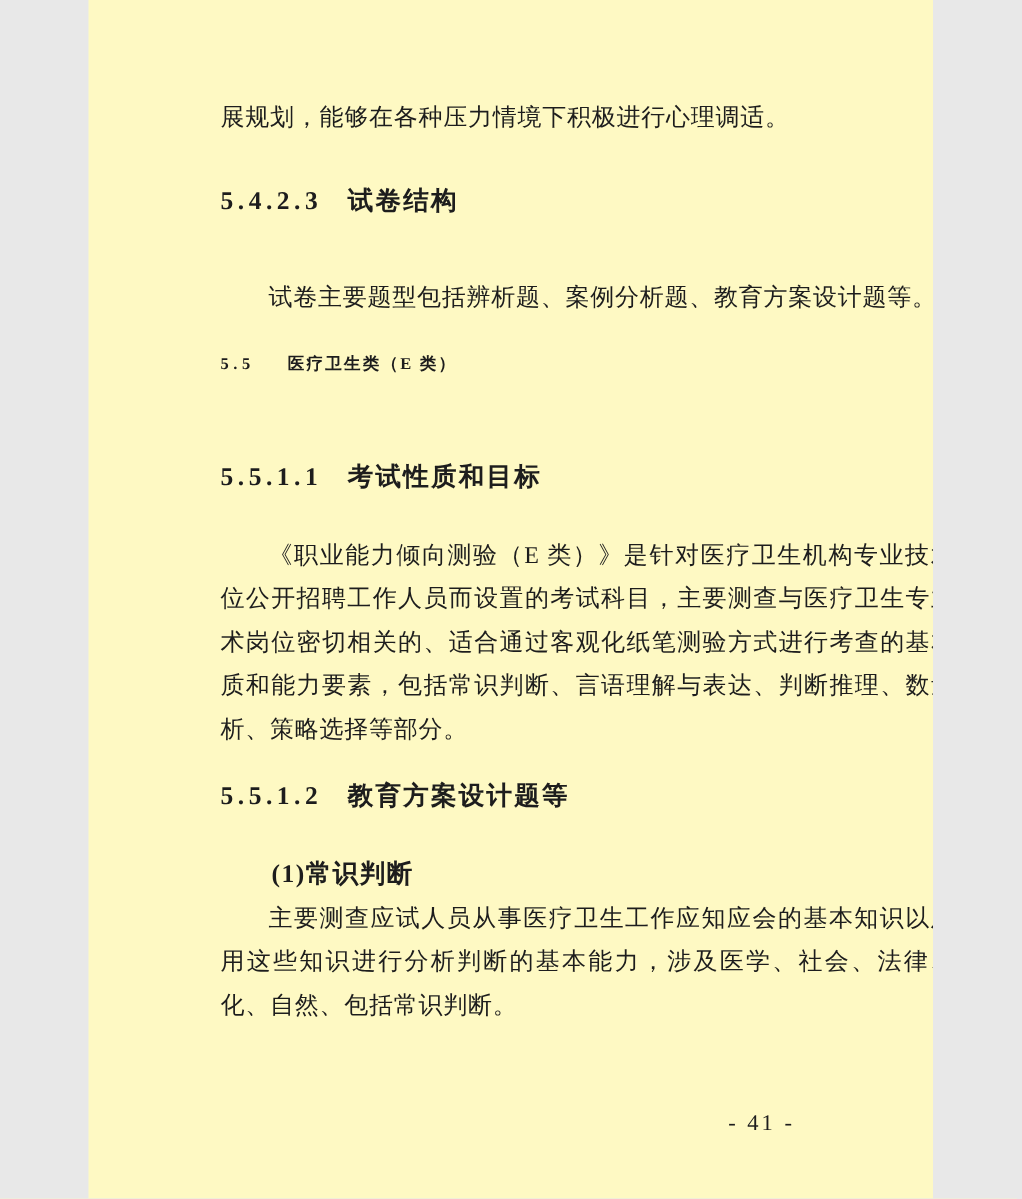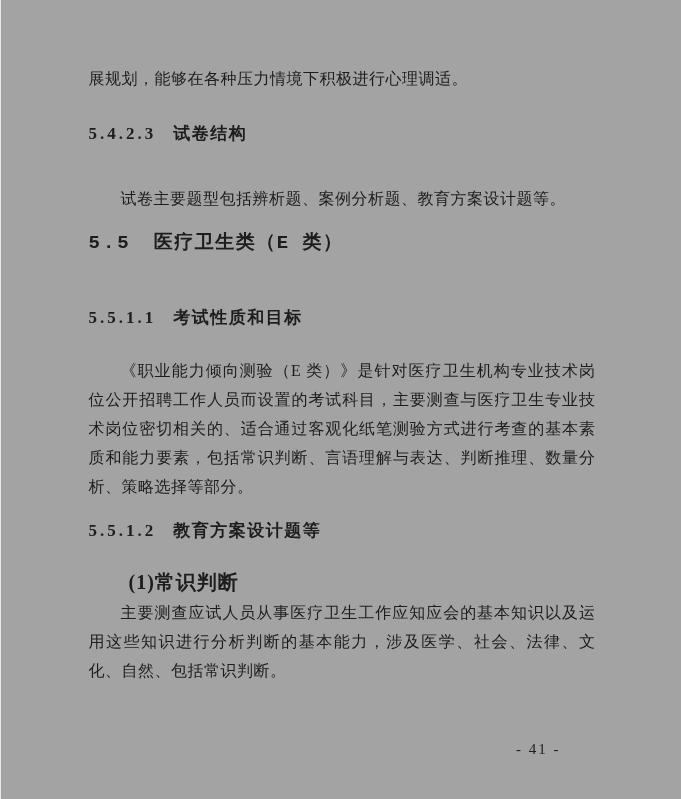--- a/index.html
+++ b/index.html
@@ -2,24 +2,24 @@
 <html><head>
 <meta charset="utf-8">
 <style>
   html, body {
     margin: 0;
     padding: 0;
     background: #e8e8e8;
   }
   .page {
     position: relative;
-    width: 680px;
+    width: 563px;
     height: 799px;
     margin: 0 auto;
-    background: #a3a3a3;
+    background: #fef9c3;
     overflow: hidden;
     font-family: "Liberation Serif", "DejaVu Serif", serif;
     color: #1d1d1d;
   }
   .content {
     position: absolute;
     left: 88px;
     top: 0;
     width: 507px;
     padding-top: 64px;
@@ -50,52 +50,52 @@
   }
   .heading .h-title {
     letter-spacing: 1.5px;
   }
   .h-level3 {
     font-size: 17px;
     font-family: "Liberation Serif", "DejaVu Serif", serif;
   }
   .h-level3 .h-num { margin-right: 17px; }
   .h-level1 {
-    font-size: 19px;
-    font-family: Liberation Mono, monospace;
+    font-size: 11px;
+    font-family: Liberation Serif, serif;
   }
   .h-level1 .h-num { margin-right: 22px; }
   .h-level2 {
     font-size: 18px;
     font-family: "Liberation Sans", "DejaVu Sans", sans-serif;
   }
   .h-level2 .h-num { margin-right: 24px; }
   .subheading {
     margin: 0;
-    font-size: 20px;
+    font-size: 17px;
     line-height: 29px;
     font-weight: bold;
     letter-spacing: 1px;
     text-indent: 2em;
   }
   
   .mt-p1      { margin-top: 0; }
   .mt-h5423   { margin-top: 26px; }
   .mt-p2      { margin-top: 36px; }
   .mt-h55     { margin-top: 16px; }
   .mt-h551    { margin-top: 31px; }
   .mt-h5511   { margin-top: 45px; font-family: Liberation Serif, serif; }
   .mt-p3      { margin-top: 24px; }
   .mt-h5512   { margin-top: 15px; }
   .mt-sub     { margin-top: 23px; }
   .mt-p4      { margin-top: 1px; }
   .page-number {
     position: absolute;
     top: 741px;
-    right: 120px;
+    right: 92px;
     font-size: 15px;
     letter-spacing: 2px;
     color: #1d1d1d;
     font-family: "Liberation Serif", "DejaVu Serif", serif;
   }
 </style>
 </head>
 <body>
 
 <div class="page">

